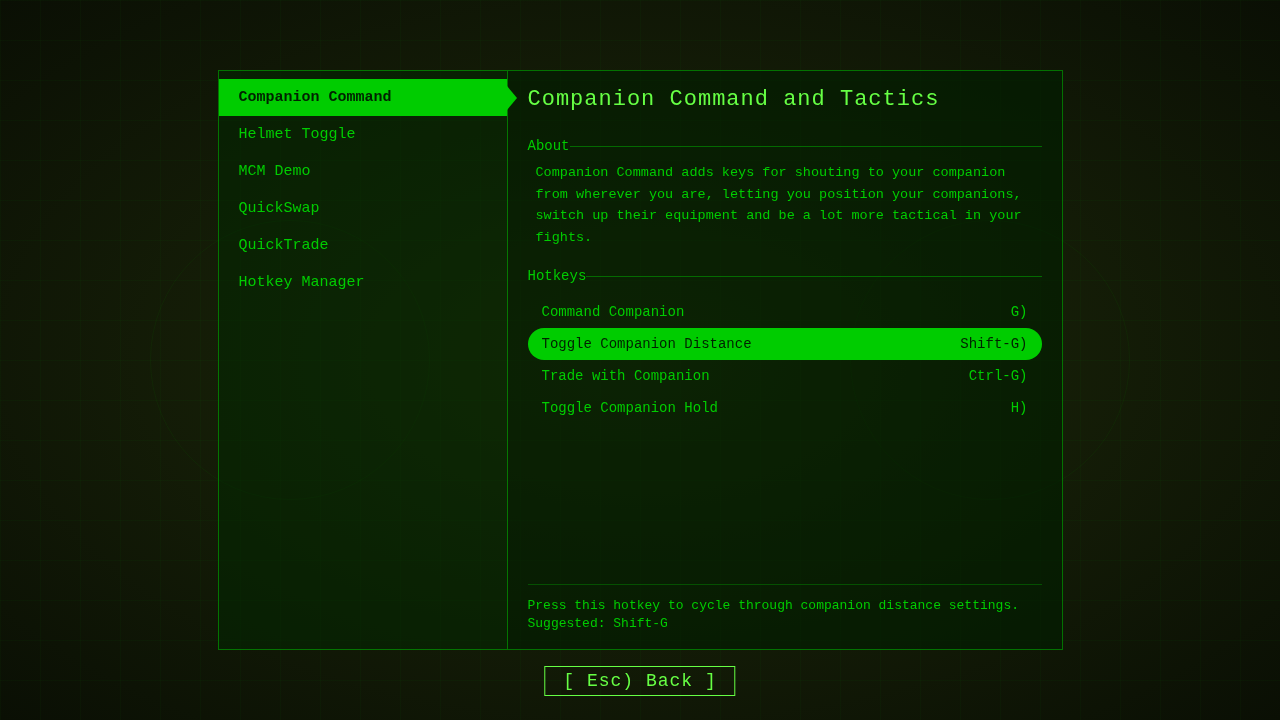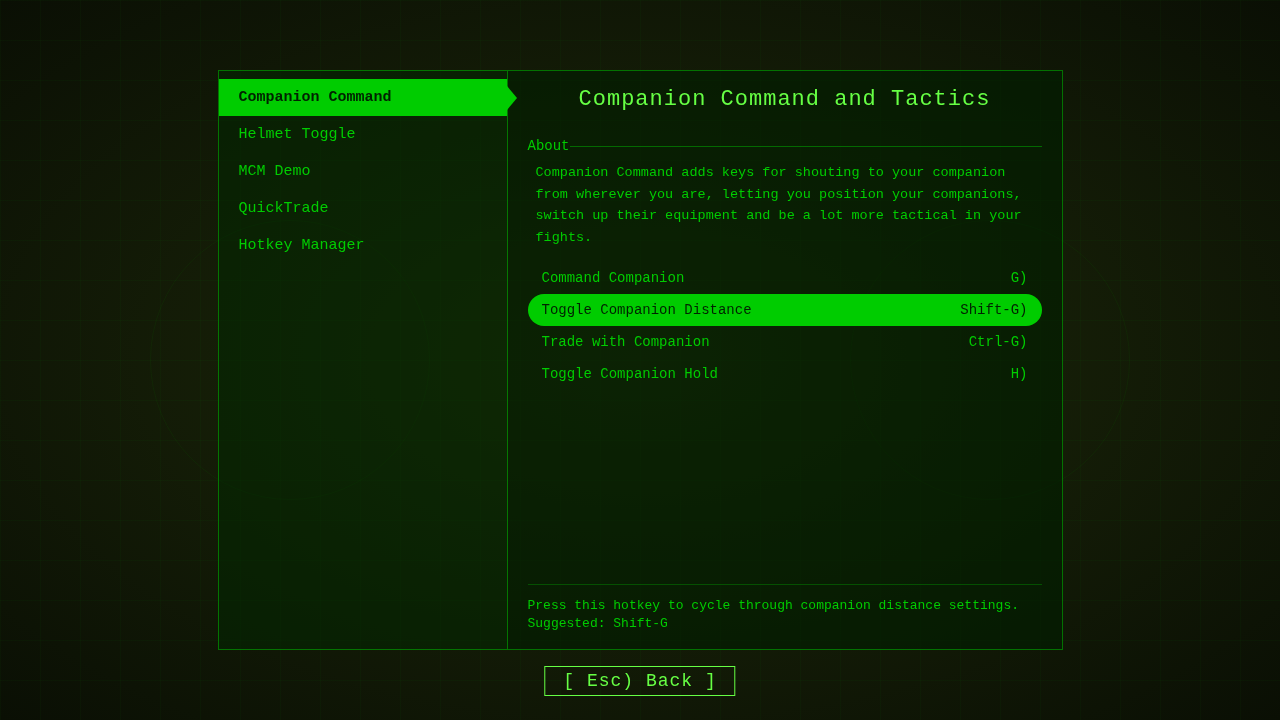--- a/index.html
+++ b/index.html
@@ -116,21 +116,21 @@
       flex: 1;
       border: 1px solid rgba(0,200,0,0.5);
       border-left: none;
       background: rgba(0,30,0,0.6);
       display: flex;
       flex-direction: column;
       padding: 16px 20px;
     }
 
     .panel-title {
-      text-align: center;
+      text-align: left;
       color: #66ff44;
       font-size: 22px;
       margin-bottom: 16px;
       letter-spacing: 1px;
     }
 
     .section-header {
       display: flex;
       align-items: center;
       margin: 10px 0 8px 0;
@@ -226,34 +226,39 @@
 <div class="circle-left"></div>
 <div class="circle-right"></div>
 
 <div class="main-container">
   <div class="ui-wrapper">
 
     <div class="left-panel">
       <div class="nav-item active">Companion Command</div>
       <div class="nav-item">Helmet Toggle</div>
       <div class="nav-item">MCM Demo</div>
+      <div class="nav-item">QuickSwap</div>
       <div class="nav-item">QuickTrade</div>
       <div class="nav-item">Hotkey Manager</div>
     </div>
 
     <div class="right-panel">
 
       <div class="panel-title">Companion Command and Tactics</div>
 
       <div class="section-header">
         <span class="section-header-text">About</span>
         <div class="section-line"></div>
       </div>
       <div class="about-text">Companion Command adds keys for shouting to your companion from wherever you are, letting you position your companions, switch up their equipment and be a lot more tactical in your fights.</div>
 
+      <div class="section-header">
+        <span class="section-header-text">Hotkeys</span>
+        <div class="section-line"></div>
+      </div>
 
       <div class="hotkeys-table">
         <div class="hotkey-row">
           <span class="hotkey-name">Command Companion</span>
           <span class="hotkey-key">G)</span>
         </div>
         <div class="hotkey-row highlighted">
           <span class="hotkey-name">Toggle Companion Distance</span>
           <span class="hotkey-key">Shift-G)</span>
         </div>

